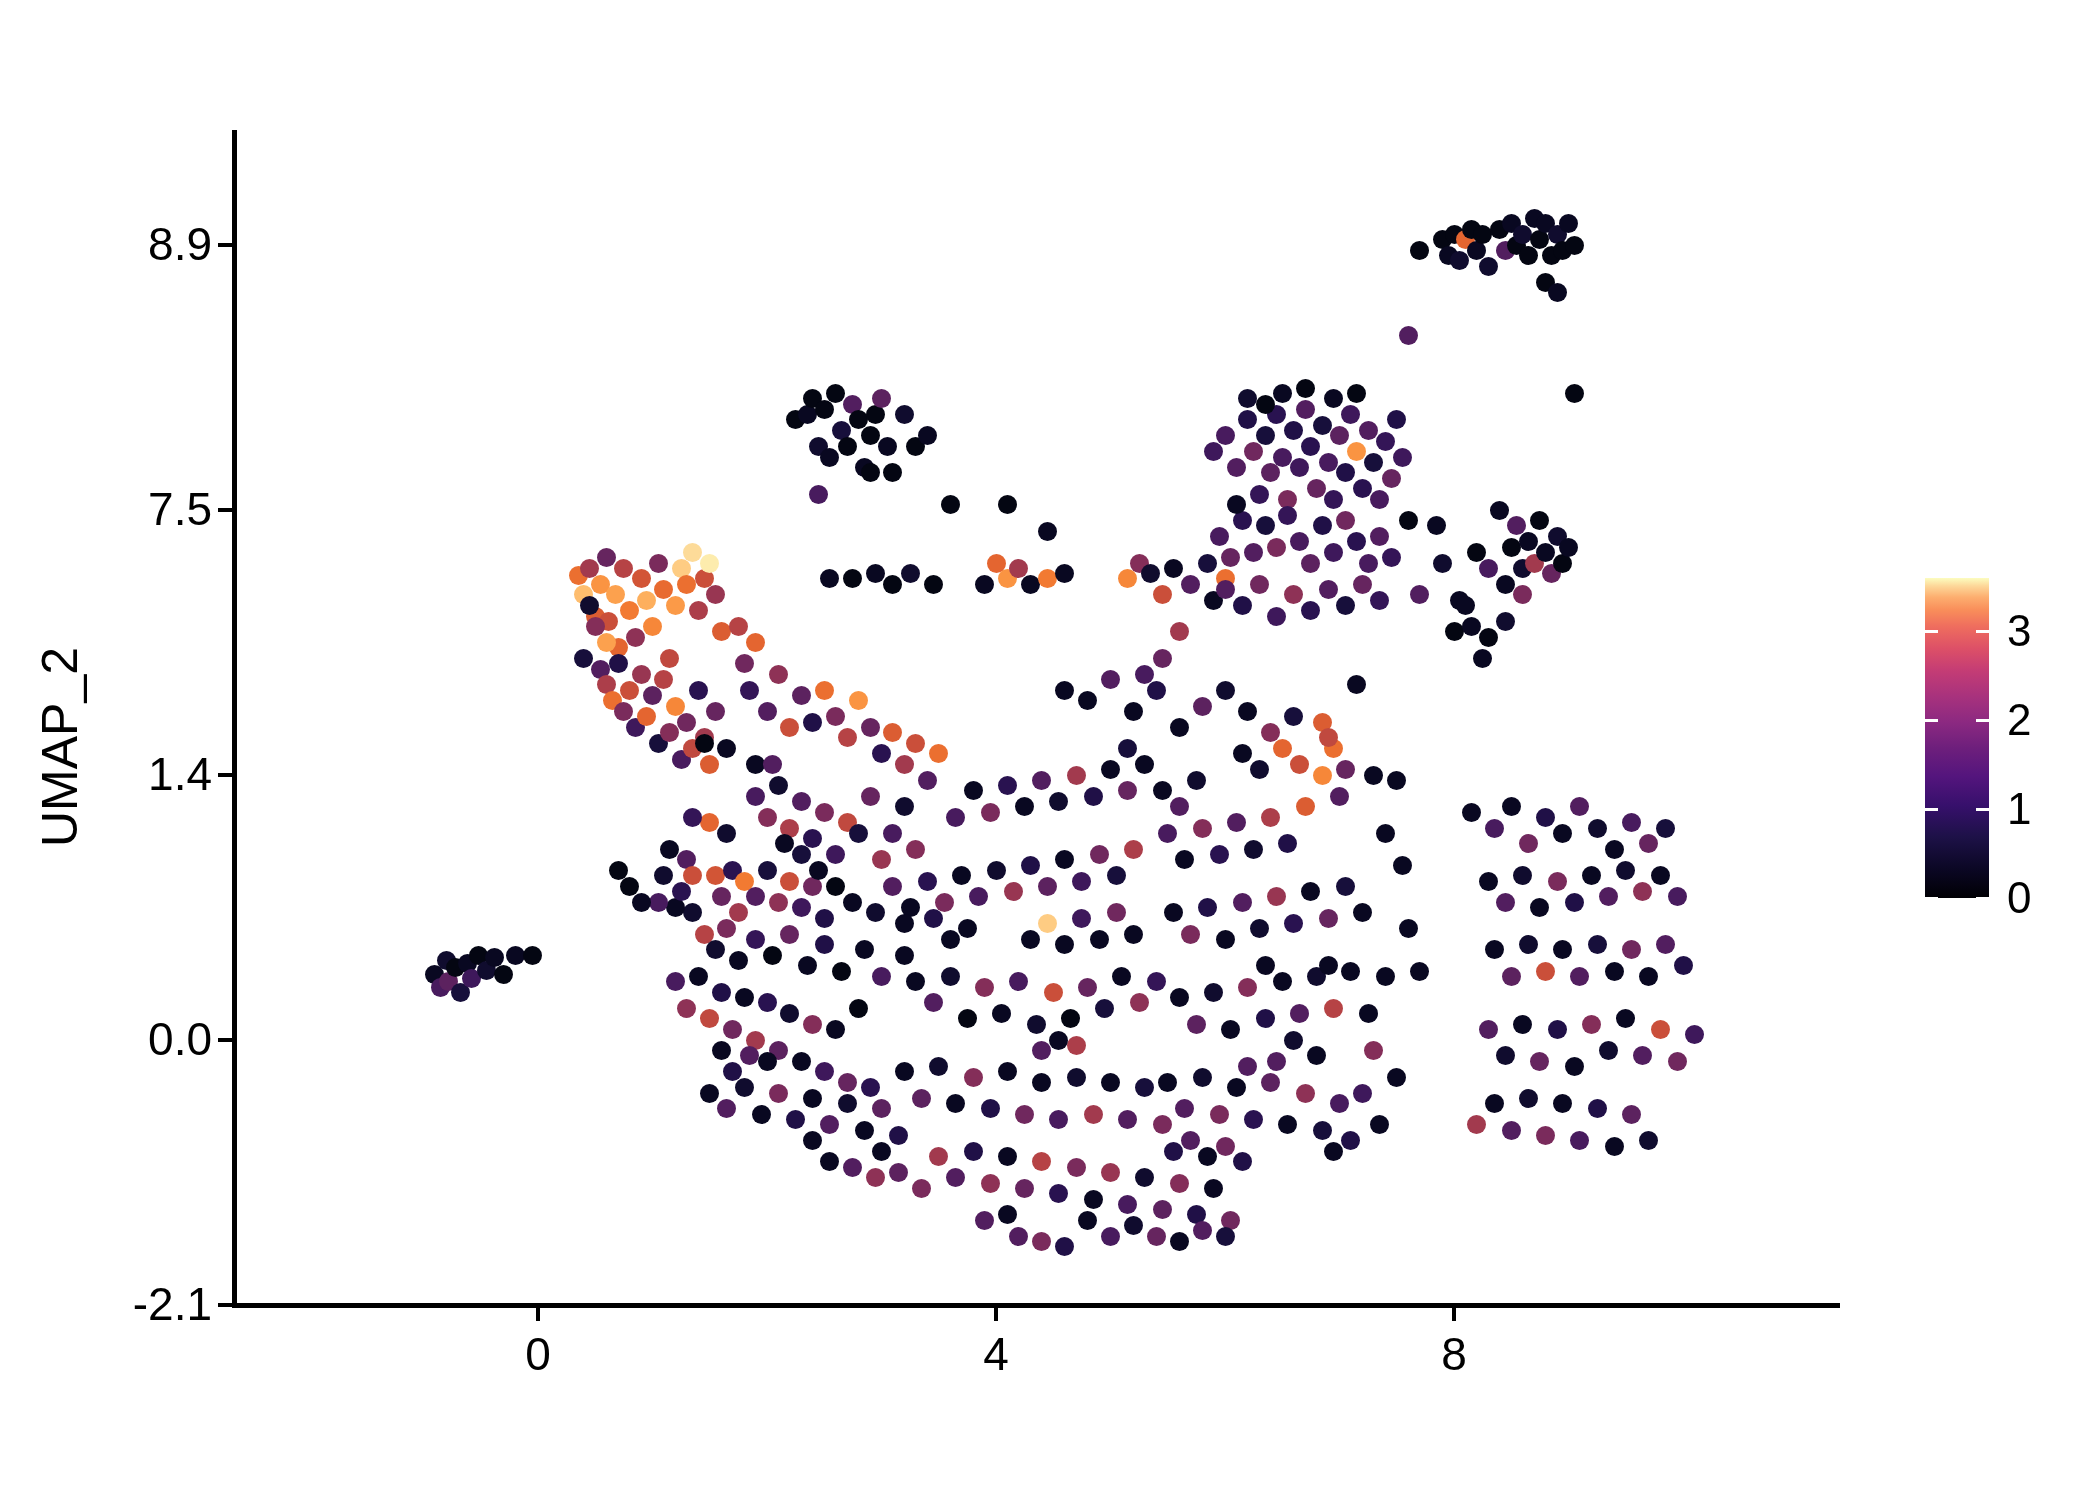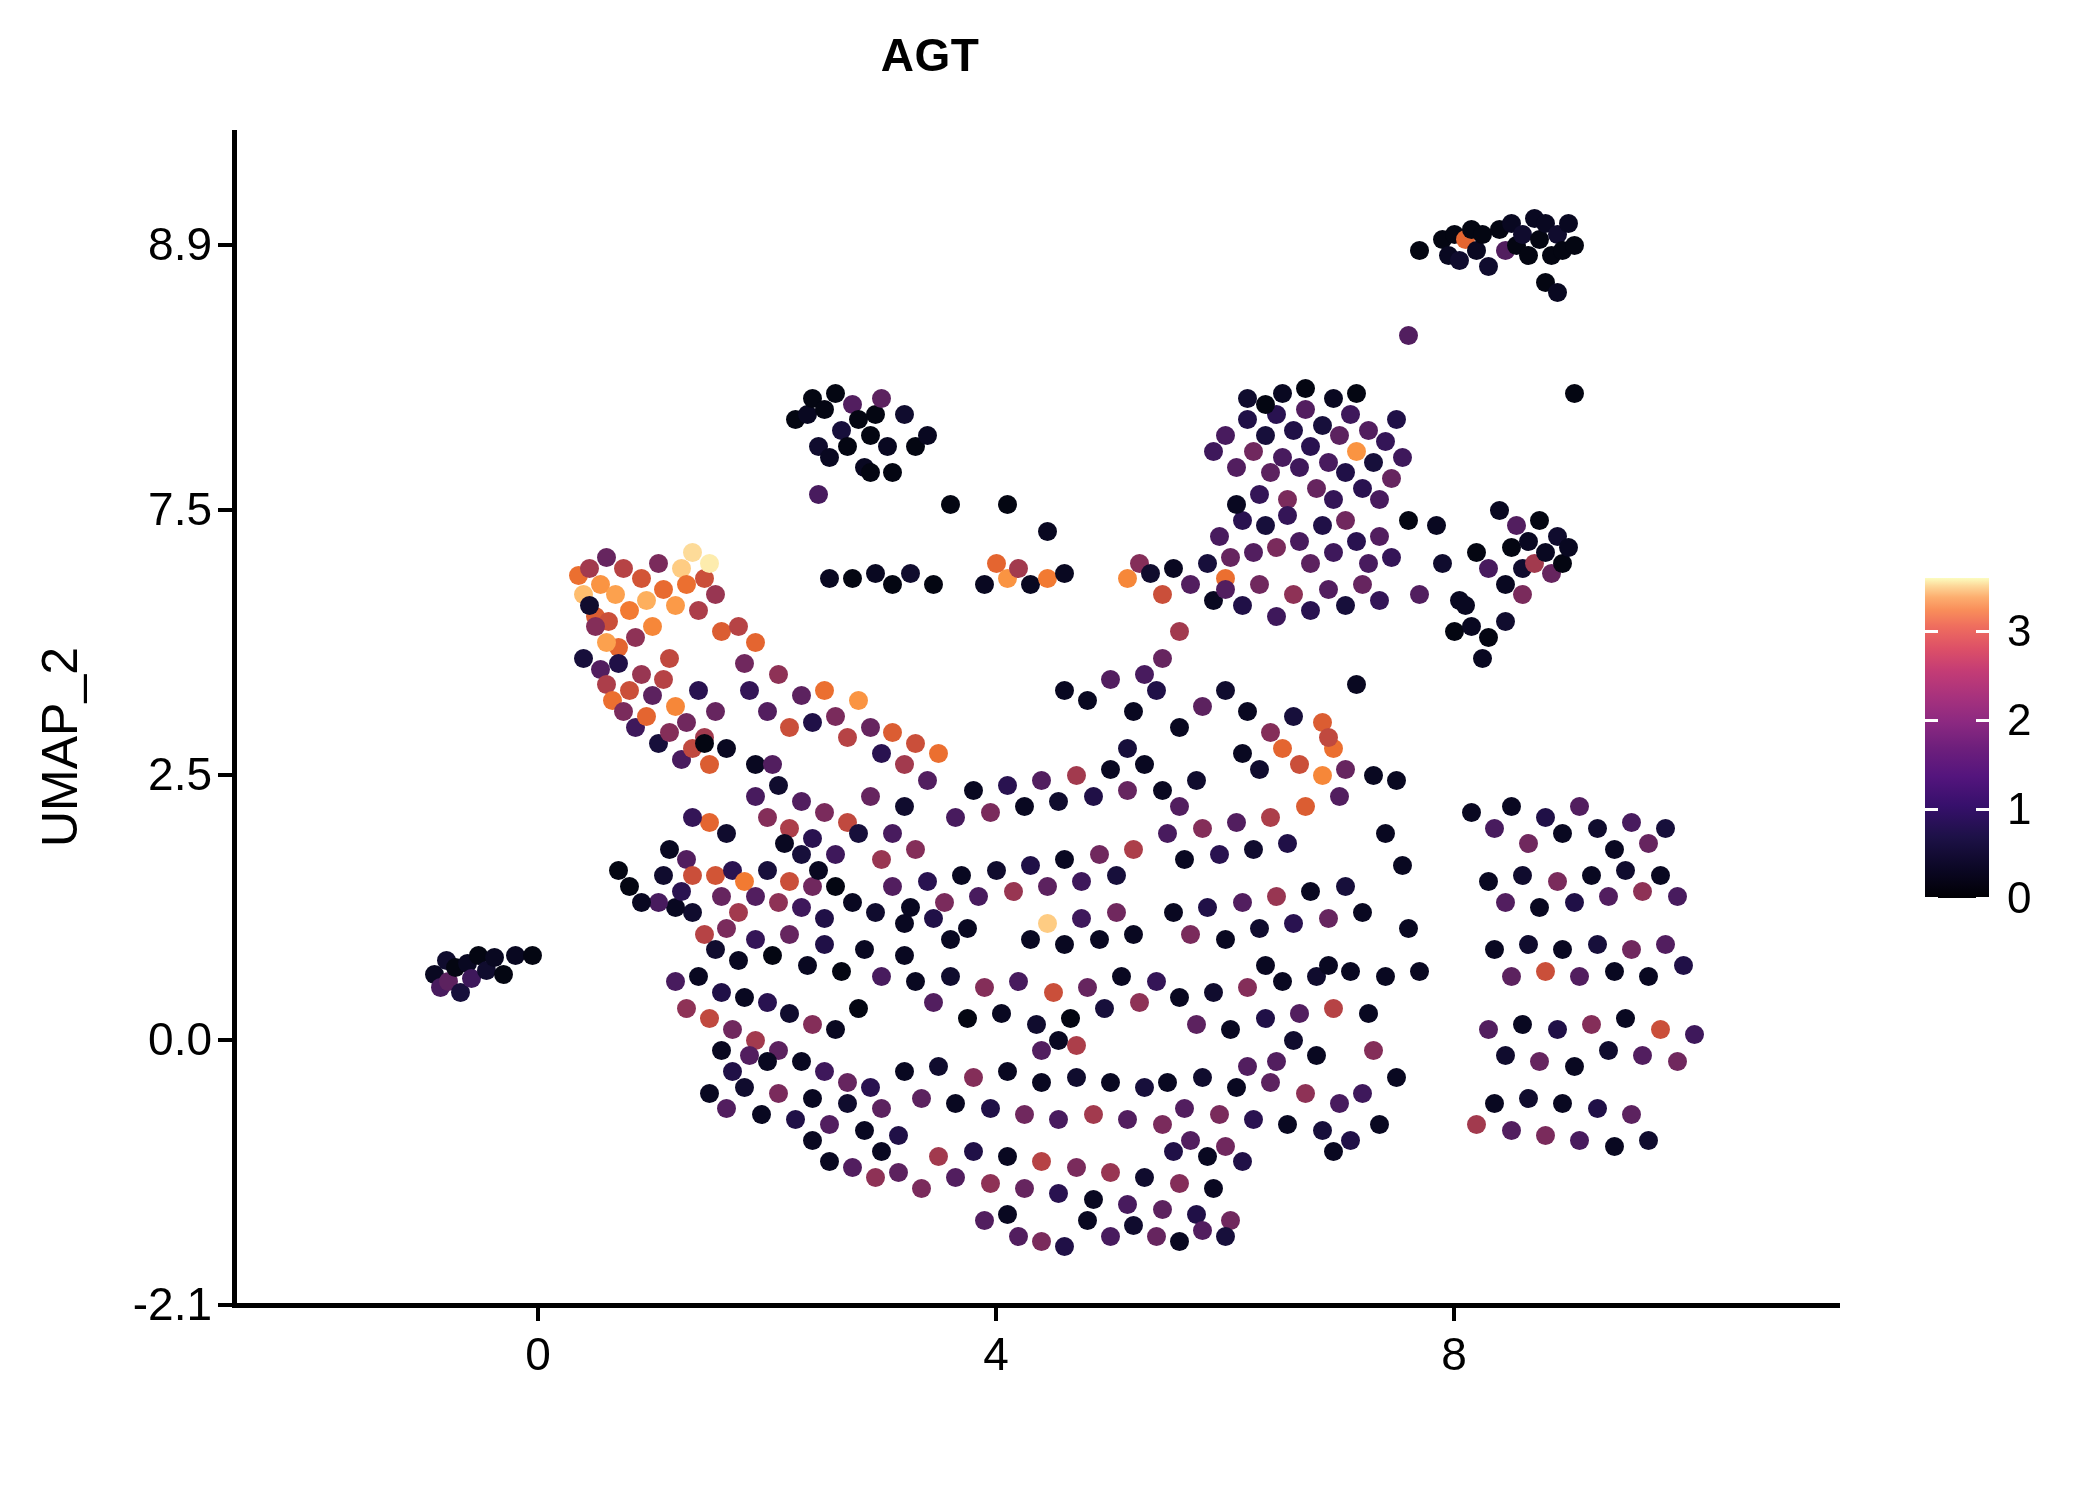--- a/index.html
+++ b/index.html
@@ -161,21 +161,20 @@
     color: #000000;
     transform: translateY(-50%);
     white-space: nowrap;
   }
 </style>
 </head>
 <body>
 
 <div id="figure">
 
-  <div id="plot-title">AGT</div>
 
   <div id="panel">
       <div class="pt" style="left: 190.45px; top: 834.78px; background: rgb(9, 8, 33);"></div>
       <div class="pt" style="left: 196.175px; top: 847.5px; background: rgb(72, 27, 94);"></div>
       <div class="pt" style="left: 201.9px; top: 821px; background: rgb(16, 12, 46);"></div>
       <div class="pt" style="left: 204.19px; top: 842.2px; background: rgb(92, 34, 95);"></div>
       <div class="pt" style="left: 211.06px; top: 828.42px; background: rgb(4, 6, 18);"></div>
       <div class="pt" style="left: 215.64px; top: 852.8px; background: rgb(23, 15, 59);"></div>
       <div class="pt" style="left: 222.51px; top: 824.18px; background: rgb(9, 8, 33);"></div>
       <div class="pt" style="left: 227.09px; top: 839.02px; background: rgb(62, 24, 91);"></div>
@@ -811,21 +810,21 @@
       <div class="legend-tick left" style="top: 51.8333px;"></div>
       <div class="legend-tick right" style="top: 51.8333px;"></div>
       <div class="legend-label" style="top: 53.3333px;">3</div>
     </div>
 
 <div class="ytick-mark" style="top: 1303px;"></div>
     <div class="ytick-label" style="top: 1277px;">-2.1</div>
     <div class="ytick-mark" style="top: 1038px;"></div>
     <div class="ytick-label" style="top: 1012px;">0.0</div>
     <div class="ytick-mark" style="top: 773px;"></div>
-    <div class="ytick-label" style="top: 747px;">2.5</div>
+    <div class="ytick-label" style="top: 747px;">1.4</div>
     <div class="ytick-mark" style="top: 508px;"></div>
     <div class="ytick-label" style="top: 482px;">7.5</div>
     <div class="ytick-mark" style="top: 243px;"></div>
     <div class="ytick-label" style="top: 217px;">8.9</div>
     <div class="xtick-mark" style="left: 536px;"></div>
     <div class="xtick-label" style="left: 478px;">0</div>
     <div class="xtick-mark" style="left: 994px;"></div>
     <div class="xtick-label" style="left: 936px;">4</div>
     <div class="xtick-mark" style="left: 1452px;"></div>
     <div class="xtick-label" style="left: 1394px;">8</div>

